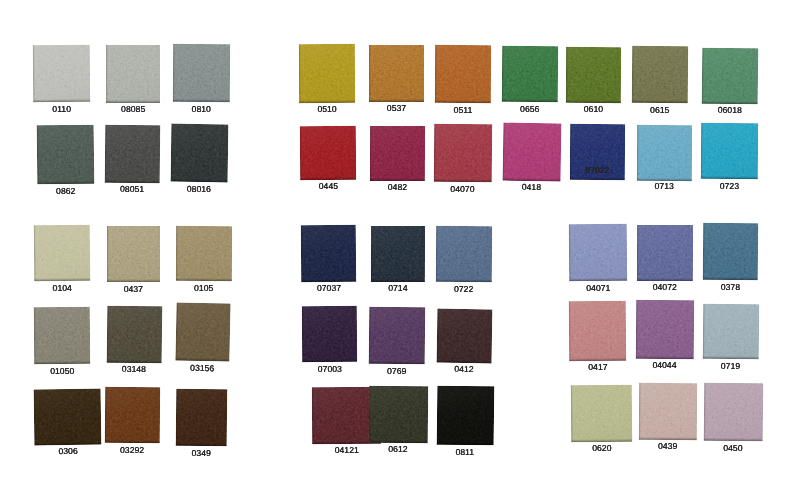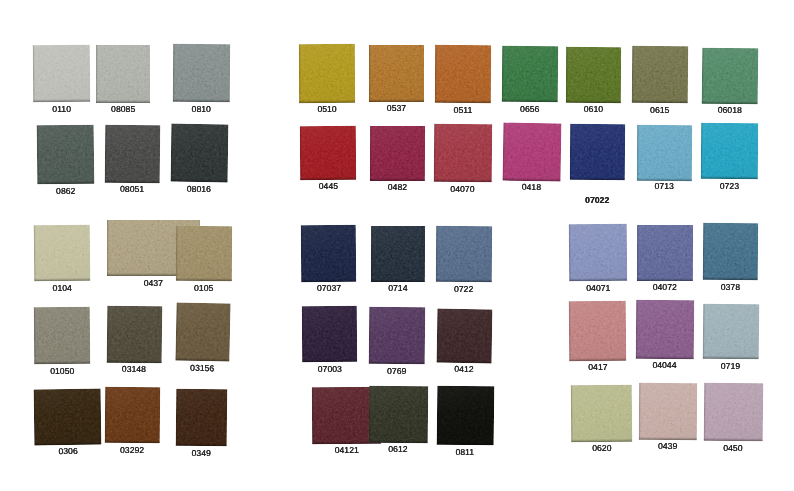--- a/index.html
+++ b/index.html
@@ -73,21 +73,21 @@
           </svg>
       <svg class="tex2">
             <rect width="100%" height="100%" filter="url(#fbm2)"></rect>
           </svg>
       <div class="gloss"></div>
       <div class="shade-l"></div>
       <div class="shade"></div>
     </div>
     <div class="chip-label" style="top:59.5px;">0110</div>
   </div>
-  <div class="swatch" style="left:96px;top:44.6px;width:54.3px;height:58.0px;transform:rotate(0.0deg);">
+  <div class="swatch" style="left:106px;top:44.6px;width:54.3px;height:58.0px;transform:rotate(0.0deg);">
     <div class="chip">
       <div class="base" style="background: rgb(171, 174, 166);"></div>
       <svg class="tex">
             <rect width="100%" height="100%" filter="url(#fbm)"></rect>
           </svg>
       <svg class="tex2">
             <rect width="100%" height="100%" filter="url(#fbm2)"></rect>
           </svg>
       <div class="gloss"></div>
       <div class="shade-l"></div>
@@ -163,21 +163,21 @@
           </svg>
       <svg class="tex2">
             <rect width="100%" height="100%" filter="url(#fbm2)"></rect>
           </svg>
       <div class="gloss"></div>
       <div class="shade-l"></div>
       <div class="shade"></div>
     </div>
     <div class="chip-label" style="top:58.8px;">0104</div>
   </div>
-  <div class="swatch" style="left:107.0px;top:220px;width:52.6px;height:56.2px;transform:rotate(0.0deg);padding-left:40px;">
+  <div class="swatch" style="left:107.0px;top:226px;width:52.6px;height:56.2px;transform:rotate(0.0deg);">
     <div class="chip">
       <div class="base" style="background: rgb(168, 156, 122);"></div>
       <svg class="tex">
             <rect width="100%" height="100%" filter="url(#fbm)"></rect>
           </svg>
       <svg class="tex2">
             <rect width="100%" height="100%" filter="url(#fbm2)"></rect>
           </svg>
       <div class="gloss"></div>
       <div class="shade-l"></div>
@@ -461,21 +461,21 @@
       <svg class="tex">
             <rect width="100%" height="100%" filter="url(#fbm)"></rect>
           </svg>
       <svg class="tex2">
             <rect width="100%" height="100%" filter="url(#fbm2)"></rect>
           </svg>
       <div class="gloss"></div>
       <div class="shade-l"></div>
       <div class="shade"></div>
     </div>
-    <div class="chip-label" style="top:72px;font-weight:bold;">07022</div>
+    <div class="chip-label" style="top:42px;font-weight:bold;">07022</div>
   </div>
   <div class="swatch" style="left:637.1px;top:125.0px;width:54.8px;height:56px;transform:rotate(0.3deg);">
     <div class="chip">
       <div class="base" style="background: rgb(98, 165, 193);"></div>
       <svg class="tex">
             <rect width="100%" height="100%" filter="url(#fbm)"></rect>
           </svg>
       <svg class="tex2">
             <rect width="100%" height="100%" filter="url(#fbm2)"></rect>
           </svg>

